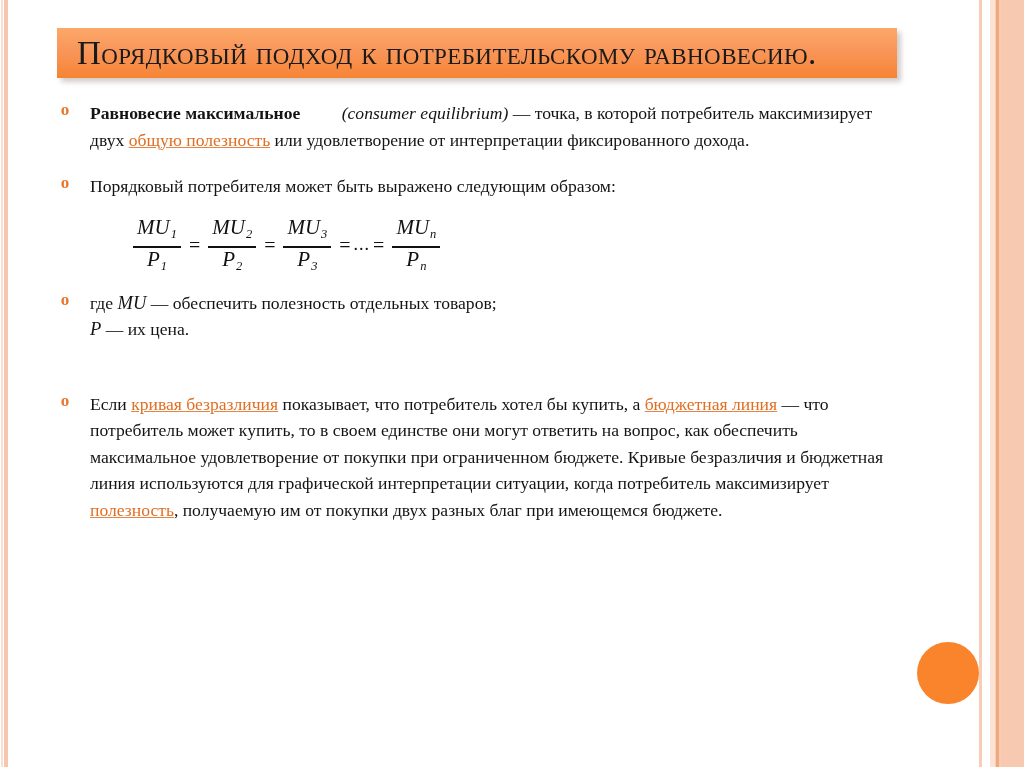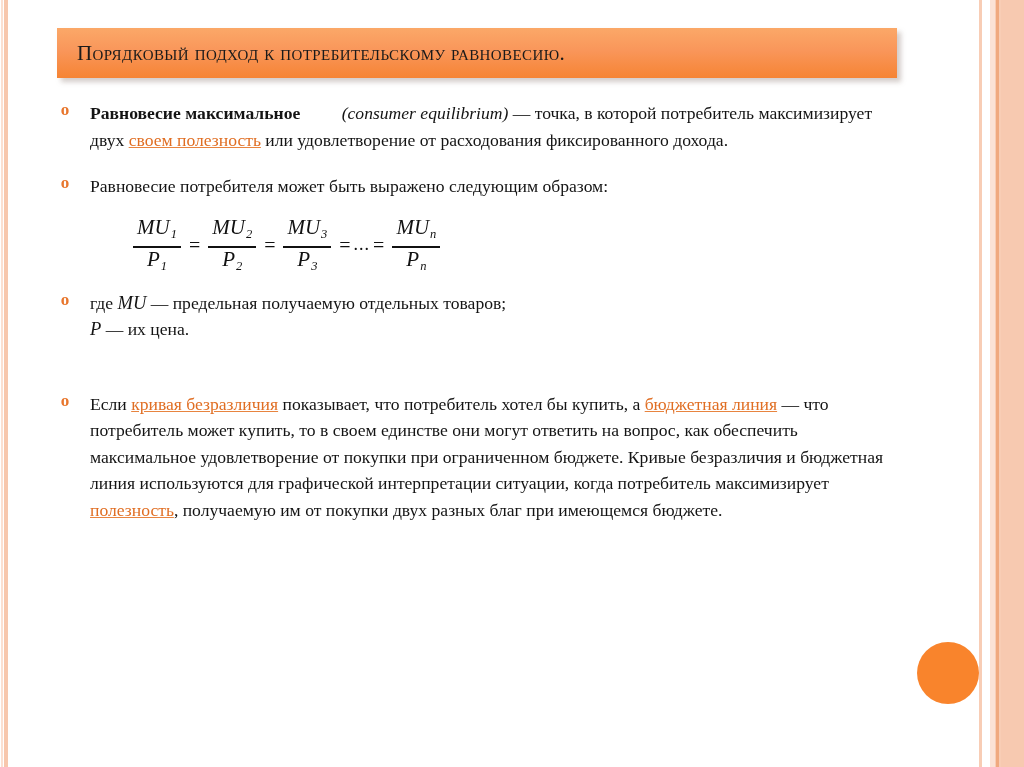--- a/index.html
+++ b/index.html
@@ -48,21 +48,21 @@
     background: linear-gradient(to bottom, #fba868 0%, #f9965a 45%, #f68434 100%);
     box-shadow: 4px 4px 5px rgba(130, 110, 100, 0.35);
     display: flex;
     align-items: center;
     box-sizing: border-box;
     padding-left: 20px;
   }
   .title-text {
     font-family: "Liberation Serif", "DejaVu Serif", serif;
     font-variant: small-caps;
-    font-size: 21px;
+    font-size: 33px;
     letter-spacing: 0.4px;
     color: #1a1a1a;
     white-space: nowrap;
     line-height: 1;
     text-align: right;
   }
 
   
   .content {
     position: absolute;
@@ -195,29 +195,29 @@
 
   <div class="title-banner">
     <div class="title-text">Порядковый подход к потребительскому равновесию.</div>
   </div>
 
   <div class="content">
 
     <div class="bullet-block">
       <span class="bullet-marker">o</span>
       <div class="btext">
-        <b>Равновесие максимальное</b><span> </span><i>(consumer equilibrium)</i><span> — точка, в которой потребитель максимизирует двух </span><a class="lnk" href="#">своем полезность</a><span> или удовлетворение от расходования фиксированного дохода.</span>
+        <b>Равновесие максимальное</b><span> </span><i>(consumer equilibrium)</i><span> — точка, в которой потребитель максимизирует двух </span><a class="lnk" href="#">общую полезность</a><span> или удовлетворение от интерпретации фиксированного дохода.</span>
       </div>
     </div>
 
     <div class="spacer-sm"></div>
 
     <div class="bullet-block">
       <span class="bullet-marker">o</span>
-      <div class="btext">Равновесие потребителя может быть выражено следующим образом:</div>
+      <div class="btext">Порядковый потребителя может быть выражено следующим образом:</div>
     </div>
 
     <div class="formula-row">
       <div class="formula">
 
         <span class="frac">
           <span class="num"><span>MU</span><sub>1</sub></span>
           <span class="bar"></span>
           <span class="den"><span>P</span><sub>1</sub></span>
         </span>
@@ -247,21 +247,21 @@
           <span class="bar"></span>
           <span class="den"><span>P</span><sub>n</sub></span>
         </span>
 
       </div>
     </div>
 
     <div class="bullet-block">
       <span class="bullet-marker">o</span>
       <div class="btext">
-        <span>где </span><span class="mathvar">MU</span><span> — предельная получаемую отдельных товаров;</span><br>
+        <span>где </span><span class="mathvar">MU</span><span> — обеспечить полезность отдельных товаров;</span><br>
         <span class="mathvar">P</span><span> — их цена.</span>
       </div>
     </div>
 
     <div class="spacer-md"></div>
 
     <div class="bullet-block">
       <span class="bullet-marker">o</span>
       <div class="btext">
         <span>Если </span><a class="lnk" href="#">кривая безразличия</a><span> показывает, что потребитель хотел бы купить, а </span><a class="lnk" href="#">бюджетная линия</a><span> — что потребитель может купить, то в своем единстве они могут ответить на вопрос, как обеспечить максимальное удовлетворение от покупки при ограниченном бюджете. Кривые безразличия и бюджетная линия используются для графической интерпретации ситуации, когда потребитель максимизирует </span><a class="lnk" href="#">полезность</a><span>, получаемую им от покупки двух разных благ при имеющемся бюджете.</span>

